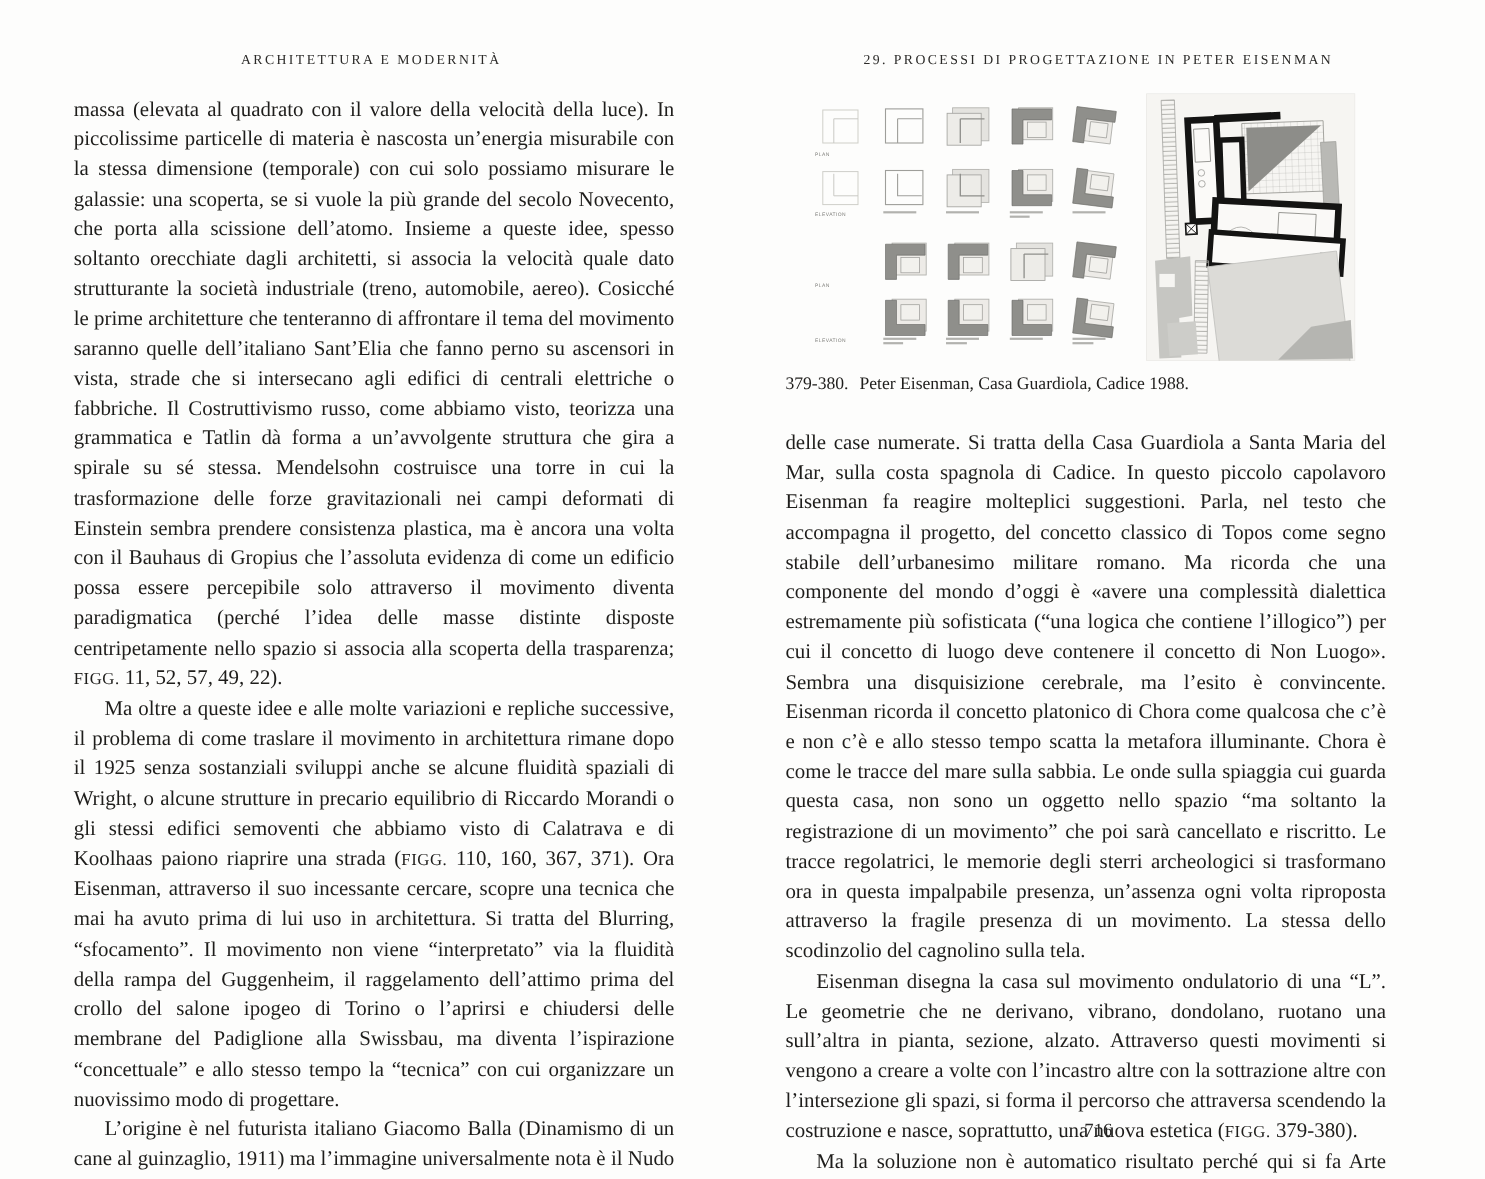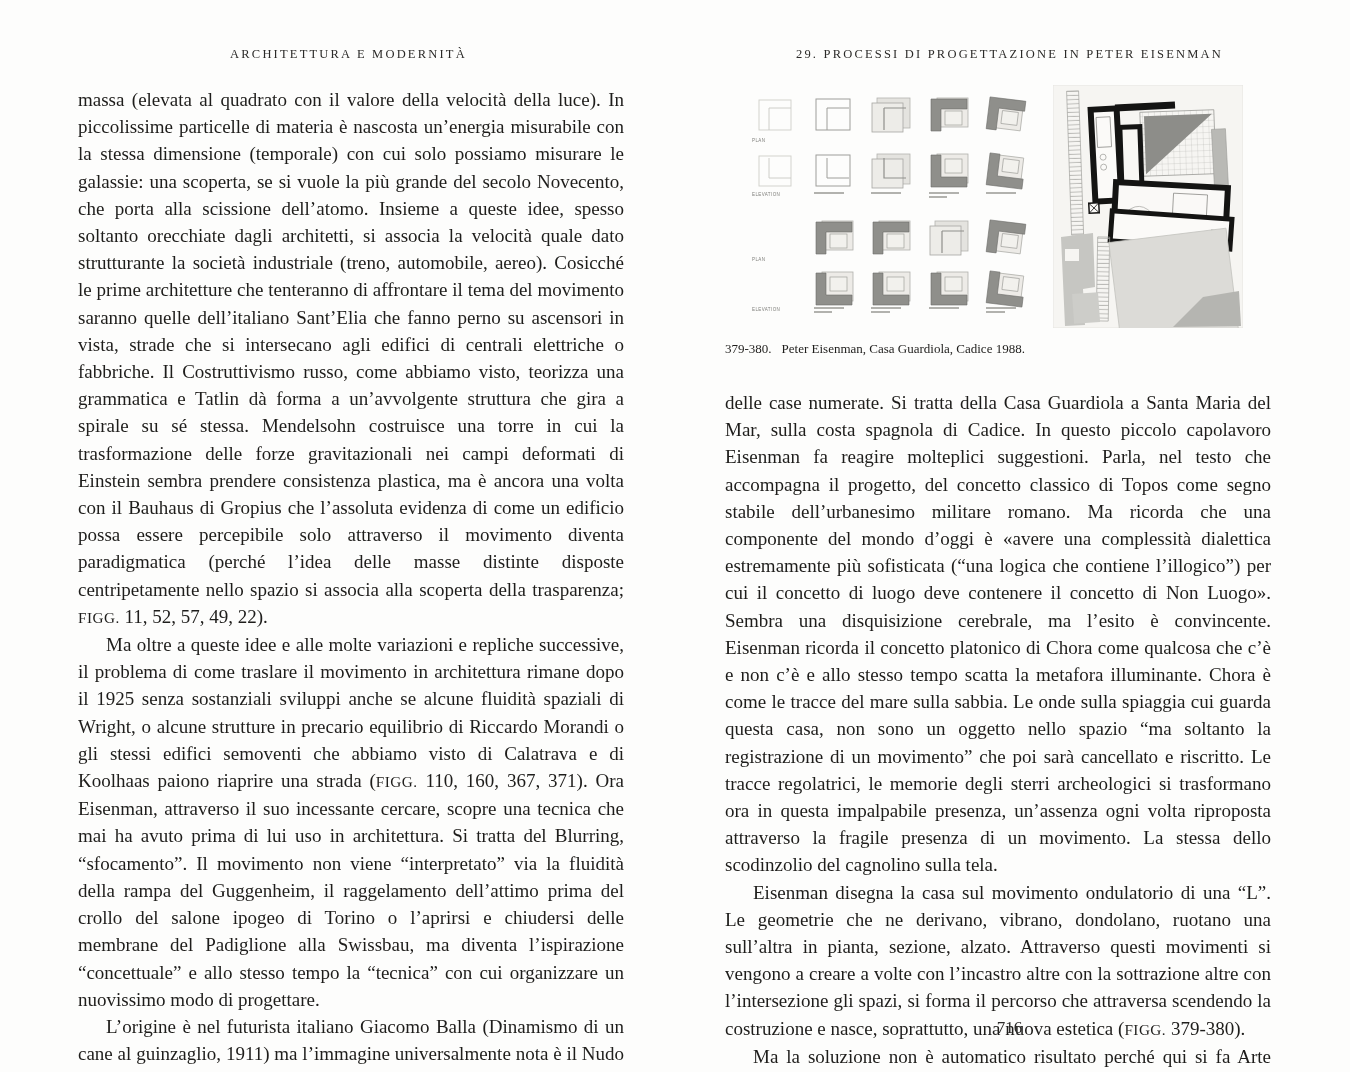--- a/index.html
+++ b/index.html
@@ -2,21 +2,21 @@
 <html lang="it"><head>
 <meta charset="utf-8">
 <style>
   html,body{margin:0;padding:0;}
   body{
     width:1350px;height:1072px;position:relative;
     background:#fdfdfc;overflow:hidden;
     font-family:"Liberation Serif","DejaVu Serif",serif;
     color:#1e1d1b;
   }
-  .page{position:absolute;top:0;height:1072px;background:#fdfdfc;margin-left:11px;}
+  .page{position:absolute;top:0;height:1072px;background:#fdfdfc;}
   .page-left{left:0;width:675px;}
   .page-right{left:650px;width:673px;padding-left:24px;}
   .gutter{position:absolute;top:0;left:675px;width:2px;height:1072px;background:#4a4a48;}
   .running-head{
     position:absolute;top:47px;left:0;width:100%;
     text-align:center;font-size:12.5px;letter-spacing:2.2px;
     color:#2b2a28;white-space:nowrap;
   }
   .text-block{
     position:absolute;width:546px;
@@ -45,21 +45,21 @@
     font-size:4.5px;letter-spacing:0.4px;color:#7e7e7a;white-space:nowrap;
   }
   .grid-caption{position:absolute;width:30px;}
   .grid-caption .bar{height:2px;background:#b2b2ae;margin-bottom:2px;}
   .grid-caption .bar.short{width:62%;}
   .plan-figure{
     position:absolute;left:392px;top:85px;width:190px;height:243px;
   }
   .fig-caption{
     position:absolute;left:64px;top:341px;width:546px;
-    font-size:13px;color:#1e1d1b;white-space:nowrap;
+    font-size:16px;color:#1e1d1b;white-space:nowrap;
   }
   .fig-caption .cap-num{margin-right:10px;}
 </style>
 </head>
 <body>
 
 <div class="page page-left">
   <div class="running-head">ARCHITETTURA E MODERNITÀ</div>
   <div class="text-block">
       <p class="para">massa (elevata al quadrato con il valore della velocità della luce). In piccolissime particelle di materia è nascosta un’energia misurabile con la stessa dimensione (temporale) con cui solo possiamo misurare le galassie: una scoperta, se si vuole la più grande del secolo Novecento, che porta alla scissione dell’atomo. Insieme a queste idee, spesso soltanto orecchiate dagli architetti, si associa la velocità quale dato strutturante la società industriale (treno, automobile, aereo). Cosicché le prime architetture che tenteranno di affrontare il tema del movimento saranno quelle dell’italiano Sant’Elia che fanno perno su ascensori in vista, strade che si intersecano agli edifici di centrali elettriche o fabbriche. Il Costruttivismo russo, come abbiamo visto, teorizza una grammatica e Tatlin dà forma a un’avvolgente struttura che gira a spirale su sé stessa. Mendelsohn costruisce una torre in cui la trasformazione delle forze gravitazionali nei campi deformati di Einstein sembra prendere consistenza plastica, ma è ancora una volta con il Bauhaus di Gropius che l’assoluta evidenza di come un edificio possa essere percepibile <span class="i">solo</span> attraverso il movimento diventa paradigmatica (perché l’idea delle masse distinte disposte centripetamente nello spazio si associa alla scoperta della trasparenza; <span class="sc">FIGG.</span> 11, 52, 57, 49, 22).</p>

